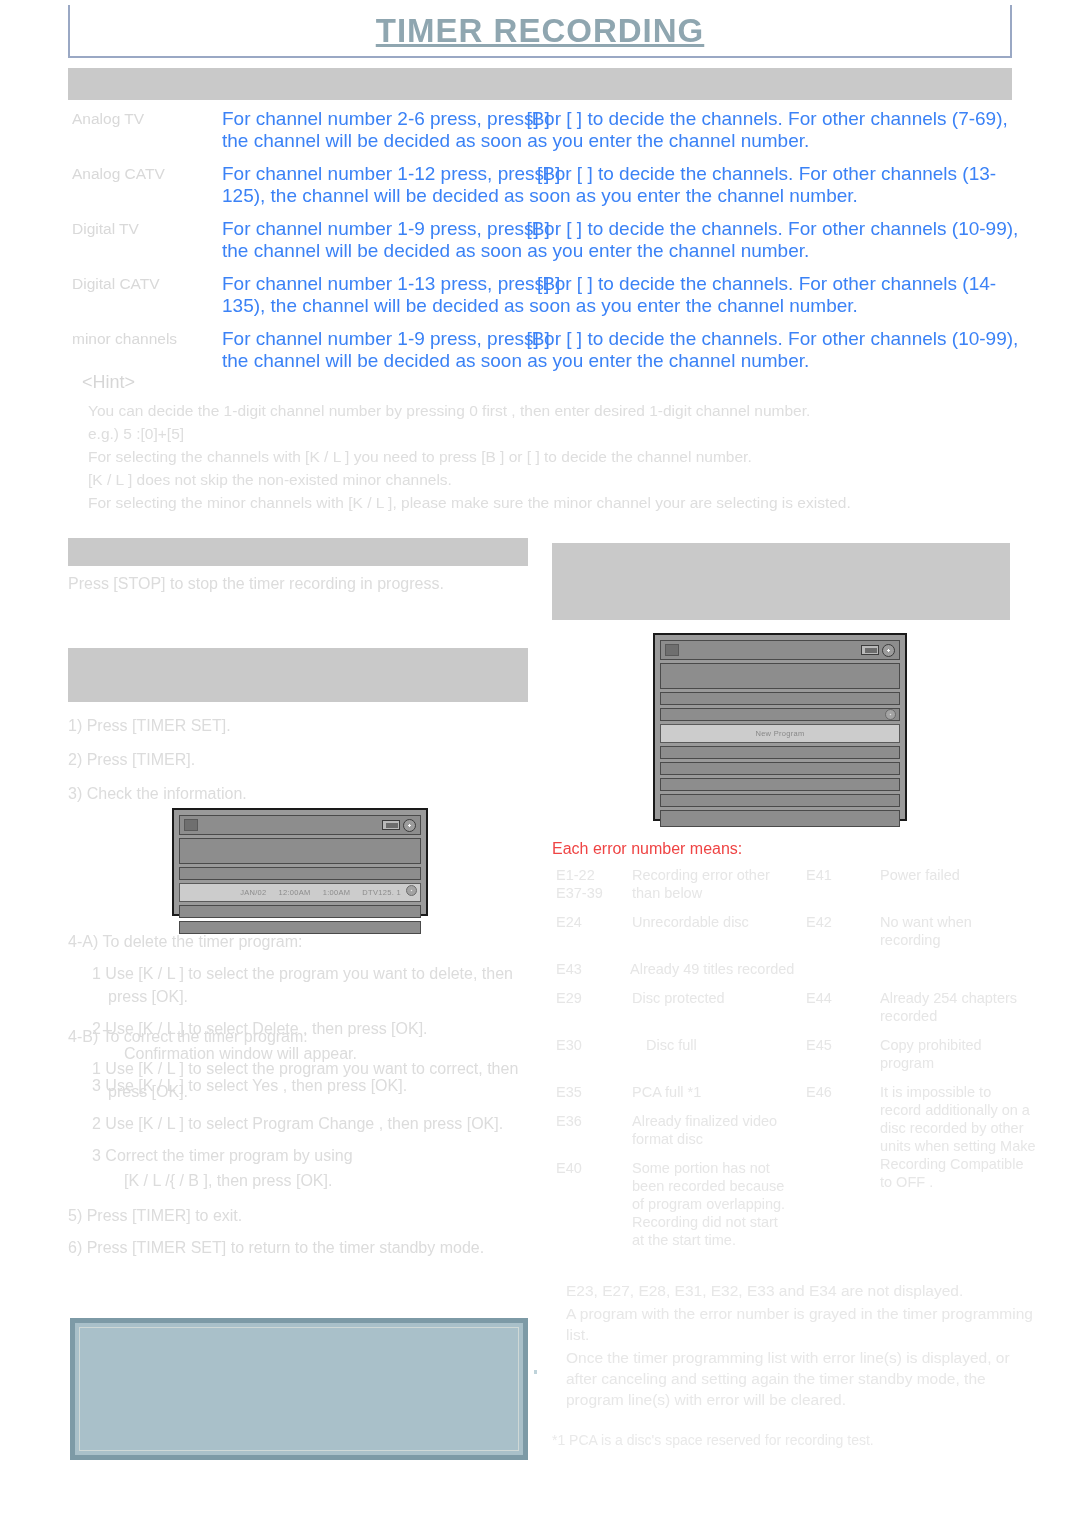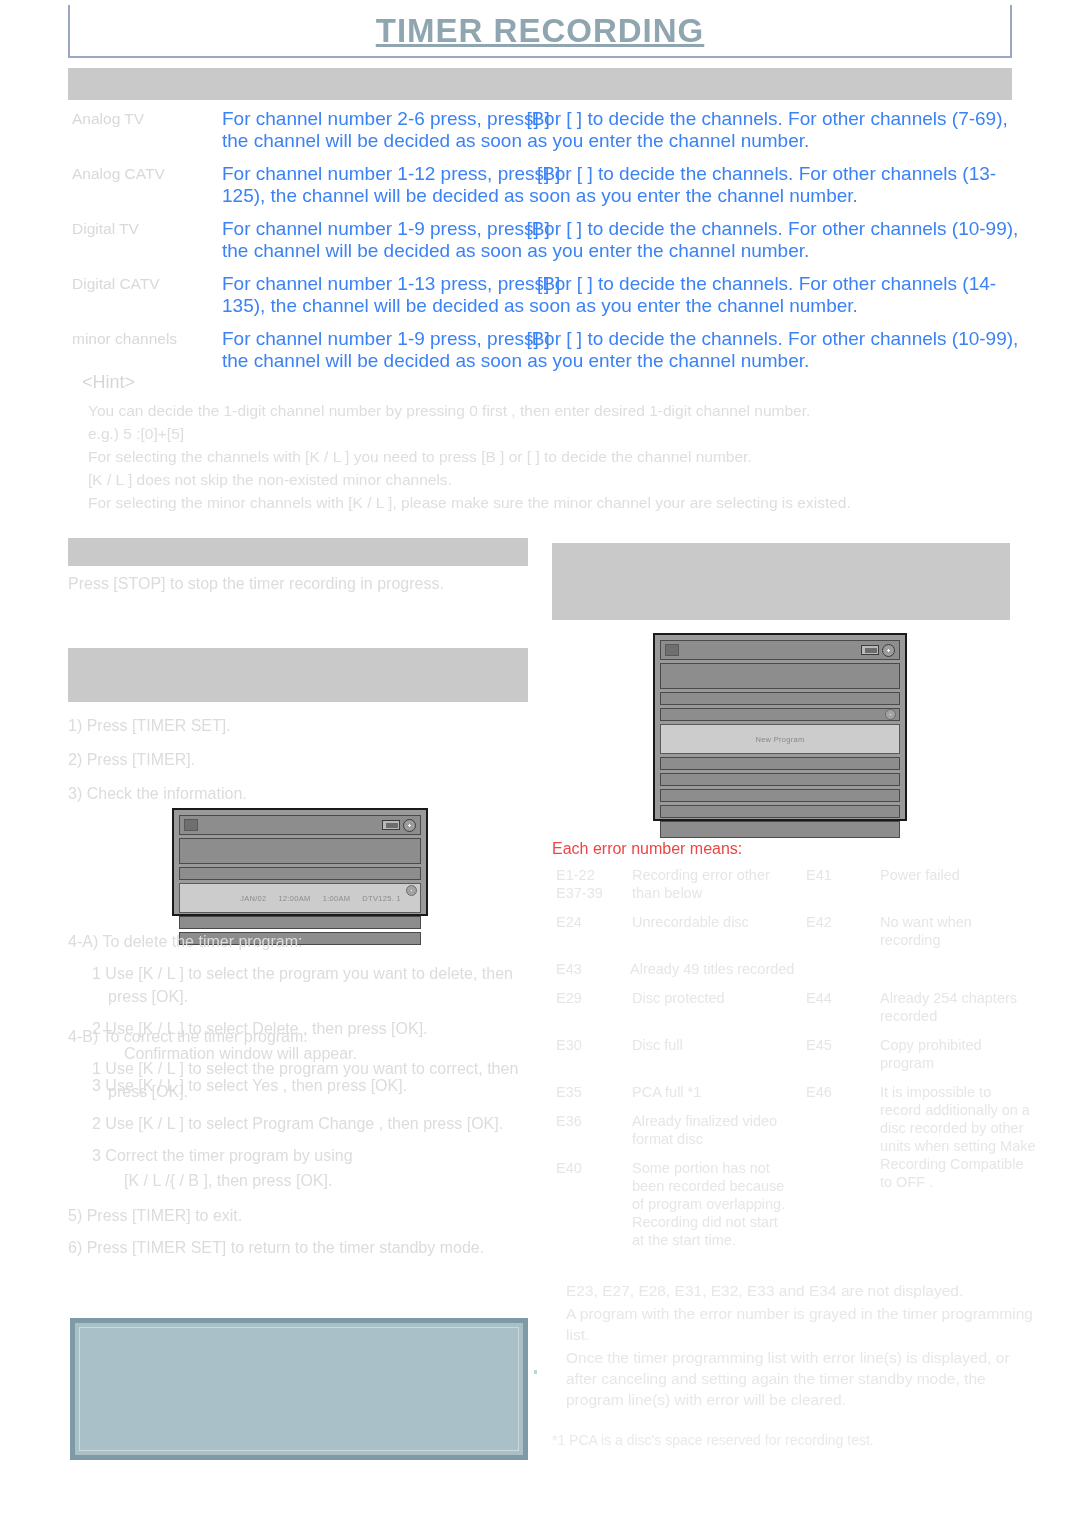--- a/index.html
+++ b/index.html
@@ -121,21 +121,21 @@
     width: 13px; height: 13px; border-radius: 50%;
     background: radial-gradient(circle at 50% 50%, #ffffff 0 14%, #9c9c9c 16% 100%);
     border: 1px solid #3c3c3c;
   }
   .tv-block {
     background: #8d8d8d; border: 1px solid #4a4a4a; margin-bottom: 3px;
   }
   .tv-block.tall { height: 26px; }
   .tv-block.row  { height: 13px; }
   .tv-sel {
-    background: #cccccc; border: 1px solid #5a5a5a; height: 30px;
+    background: #cccccc; border: 1px solid #5a5a5a; height: 19px;
     display: flex; align-items: center; justify-content: center;
     font-size: 7.5px; color: #7b7b7b; letter-spacing: 0.3px; margin-bottom: 3px;
     position: relative;
   }
   .tv-sel .rowtxt { font-size: 7.5px; color: #888888; }
   .tv-sel .disc-sm {
     position: absolute; right: 3px; top: 1px; width: 11px; height: 11px;
     border-radius: 50%;
     background: radial-gradient(circle at 50% 50%, #e9e9e9 0 14%, #a3a3a3 16% 100%);
     border: 1px solid #6a6a6a;
@@ -349,21 +349,21 @@
         </div>
       </div>
       <div class="err-right">
         <div class="err-code2">E44</div>
         <div class="err-desc2">Already 254 chapters recorded</div>
       </div>
     </div>
 
     <div class="err-row">
       <div class="err-left">
-        <div style="display:flex;">
+        <div style="display:flex;justify-content:space-between;">
           <div class="err-code">E30</div>
           <div class="err-desc">Disc full</div>
         </div>
       </div>
       <div class="err-right">
         <div class="err-code2">E45</div>
         <div class="err-desc2">Copy prohibited program</div>
       </div>
     </div>
 

